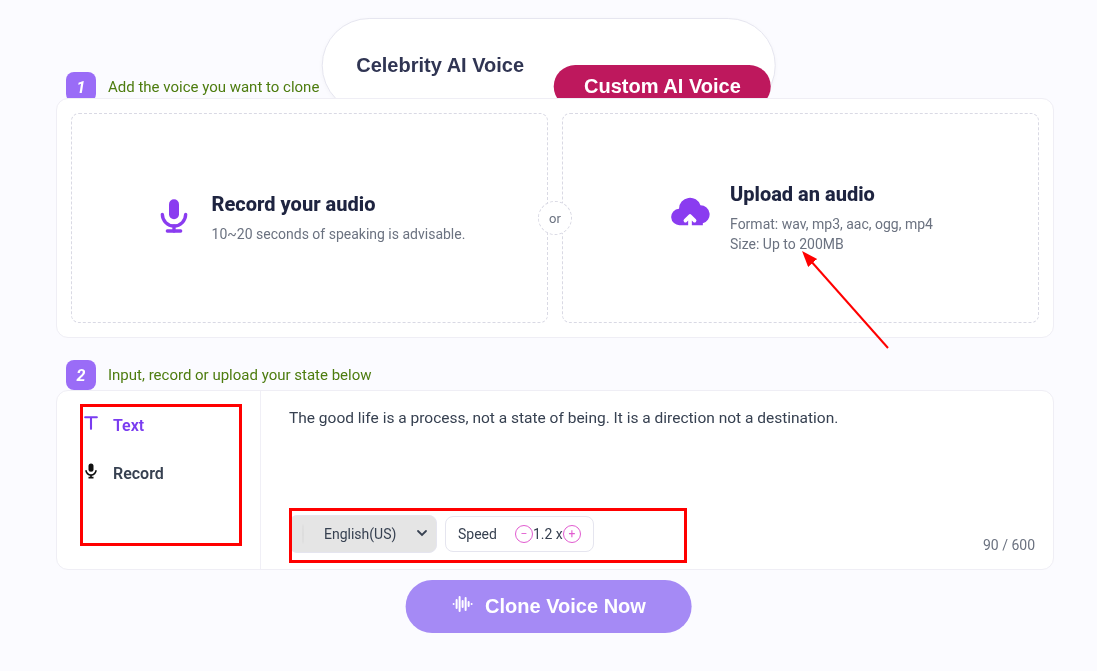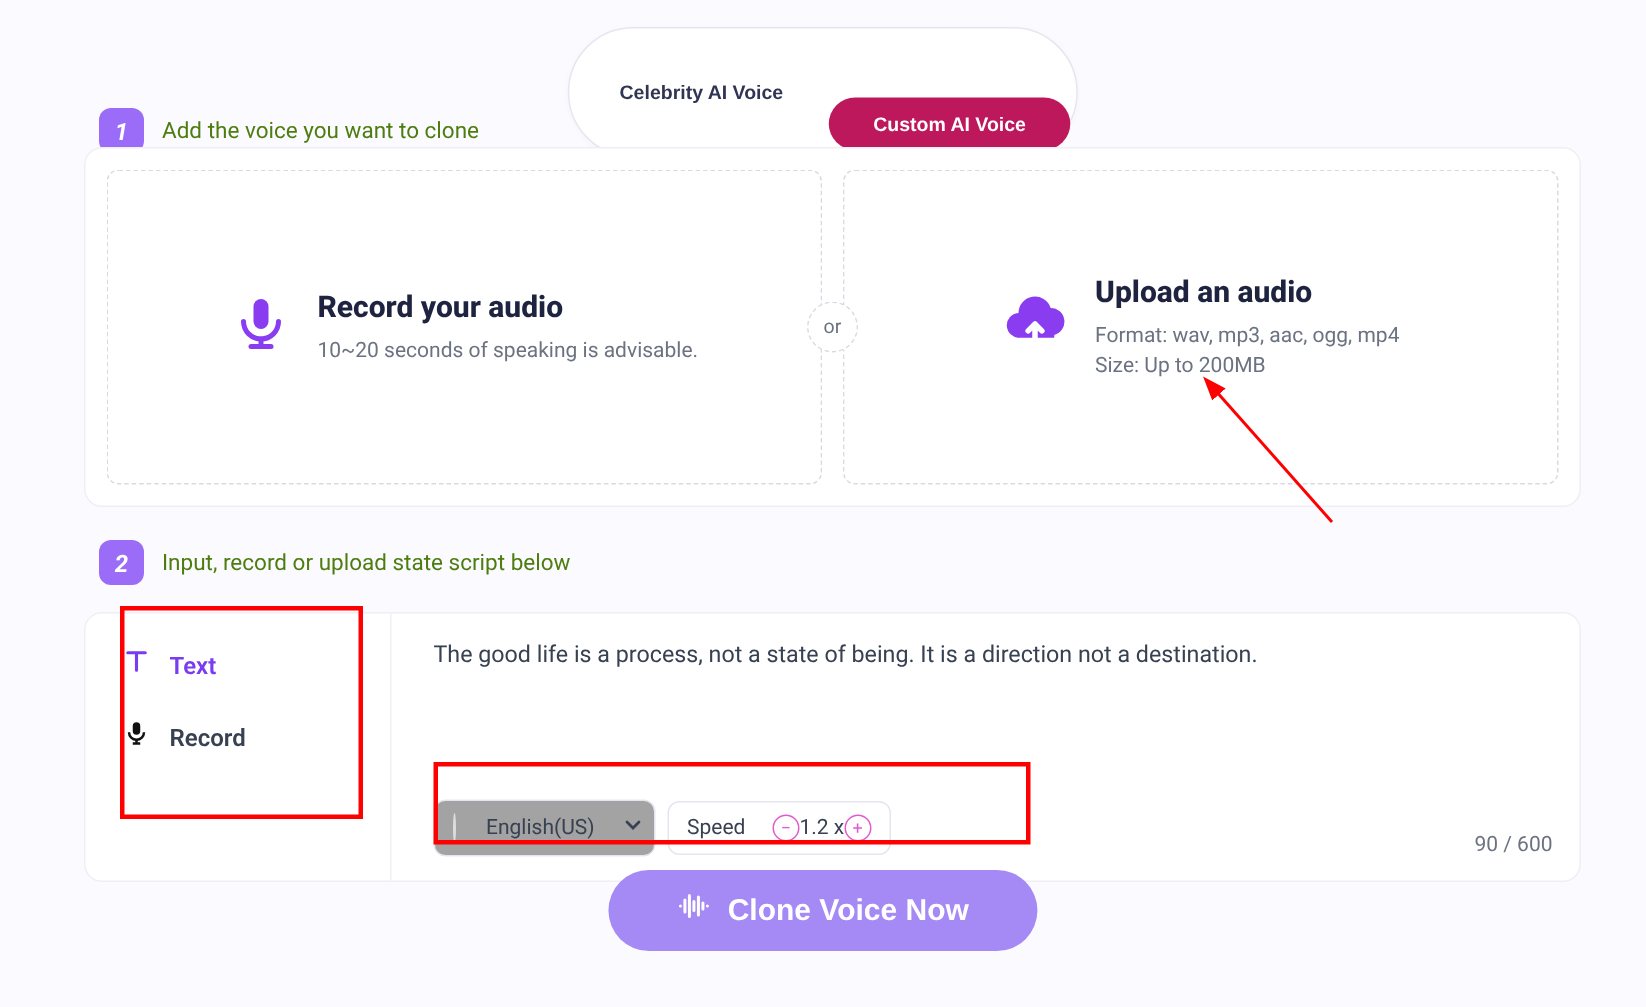--- a/index.html
+++ b/index.html
@@ -20,21 +20,21 @@
     border: 1px solid #e6e6f0;
     border-radius: 999px;
     background: #fff;
     padding: 4px;
     box-shadow: 0 1px 4px rgba(0,0,0,0.03);
   }
   .tab-btn {
     border: none;
     background: transparent;
     padding: 10px 30px;
-    font-size: 13px;
+    font-size: 20px;
     font-weight: 700;
     color: #303553;
     cursor: pointer;
     border-radius: 999px;
   }
   .tab-btn.active {
     background: #be185d;
     color: #fff;
     margin-top: 42px;
   }
@@ -116,21 +116,21 @@
     top: 50%;
     transform: translate(-50%, -50%);
     z-index: 2;
   }
   .mic-icon-big svg { width: 40px; height: 40px; }
   .cloud-icon-big svg { width: 44px; height: 38px; }
 
   .panel2 {
     position: absolute;
     left: 56px;
-    top: 408px;
+    top: 390px;
     width: 998px;
     height: 180px;
     border: 1px solid #efeef5;
     border-radius: 12px;
     background: #fff;
     display: flex;
     justify-content: space-between;
   }
   .input-tabs {
     width: 204px;
@@ -173,21 +173,21 @@
   }
   .lang-select {
     display: flex;
     align-items: center;
     gap: 20px;
     border: 1px solid #e5e5ef;
     border-radius: 8px;
     padding: 8px 12px;
     font-size: 14px;
     color: #374151;
-    background: #a3a3a3;
+    background: #e5e5e5;
     cursor: pointer;
     width: 148px;
     justify-content: flex-start;
     position: relative;
   }
   .lang-select .chev {
     margin-left: auto;
   }
   .speed-ctl {
     display: flex;
@@ -322,21 +322,21 @@
     <div class="option-text">
       <h3>Upload an audio</h3>
       <p>Format: wav, mp3, aac, ogg, mp4</p>
       <p>Size: Up to 200MB</p>
     </div>
   </div>
 </div>
 
 <div class="step-header" style="left:66px; top:360px;">
   <div class="step-badge">2</div>
-  <div class="step-text">Input, record or upload state script below</div>
+  <div class="step-text">Input, record or upload your state below</div>
 </div>
 
 <div class="panel2">
   <div class="input-tabs">
     <div class="input-tab active">
       <span class="tab-ico">
         <svg viewBox="0 0 24 24">
             <path d="M5 5h14M12 5v14" stroke="#7a3cf0" stroke-width="2.5" stroke-linecap="round"></path>
           </svg>
       </span>

